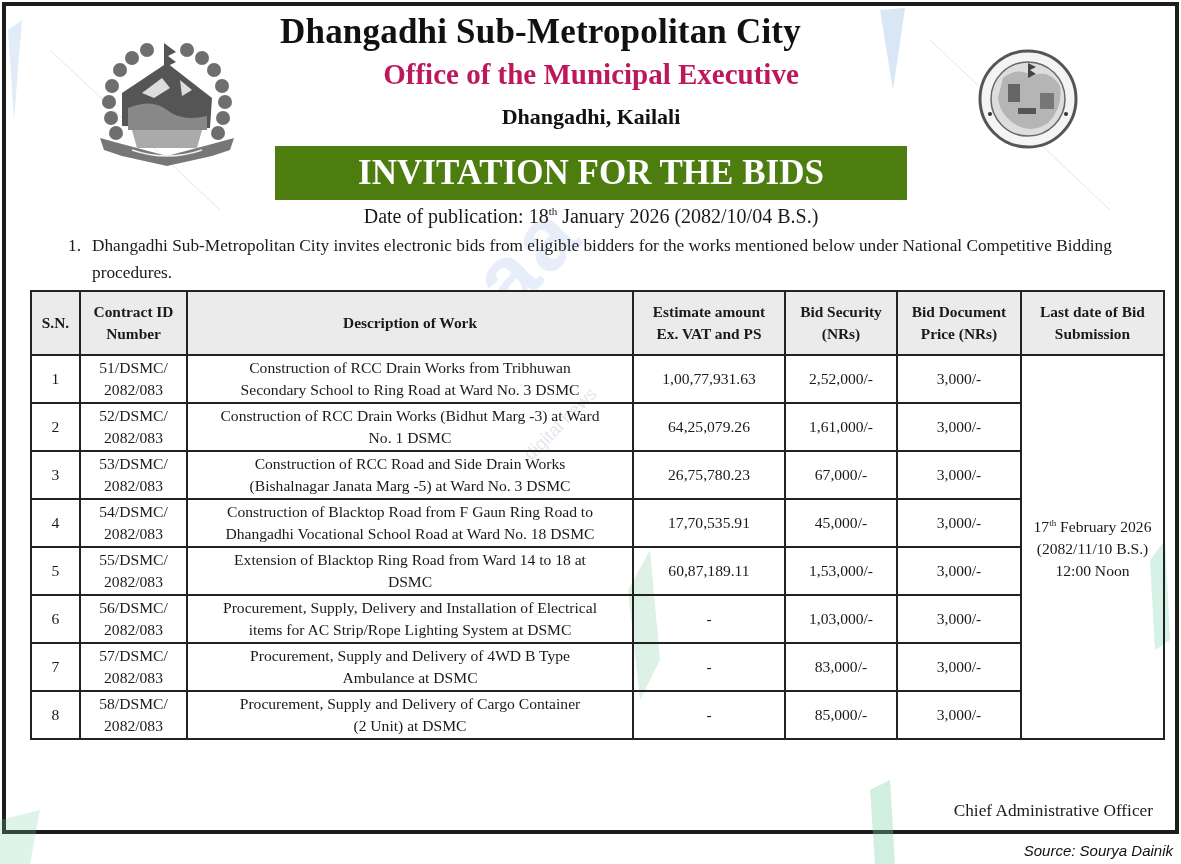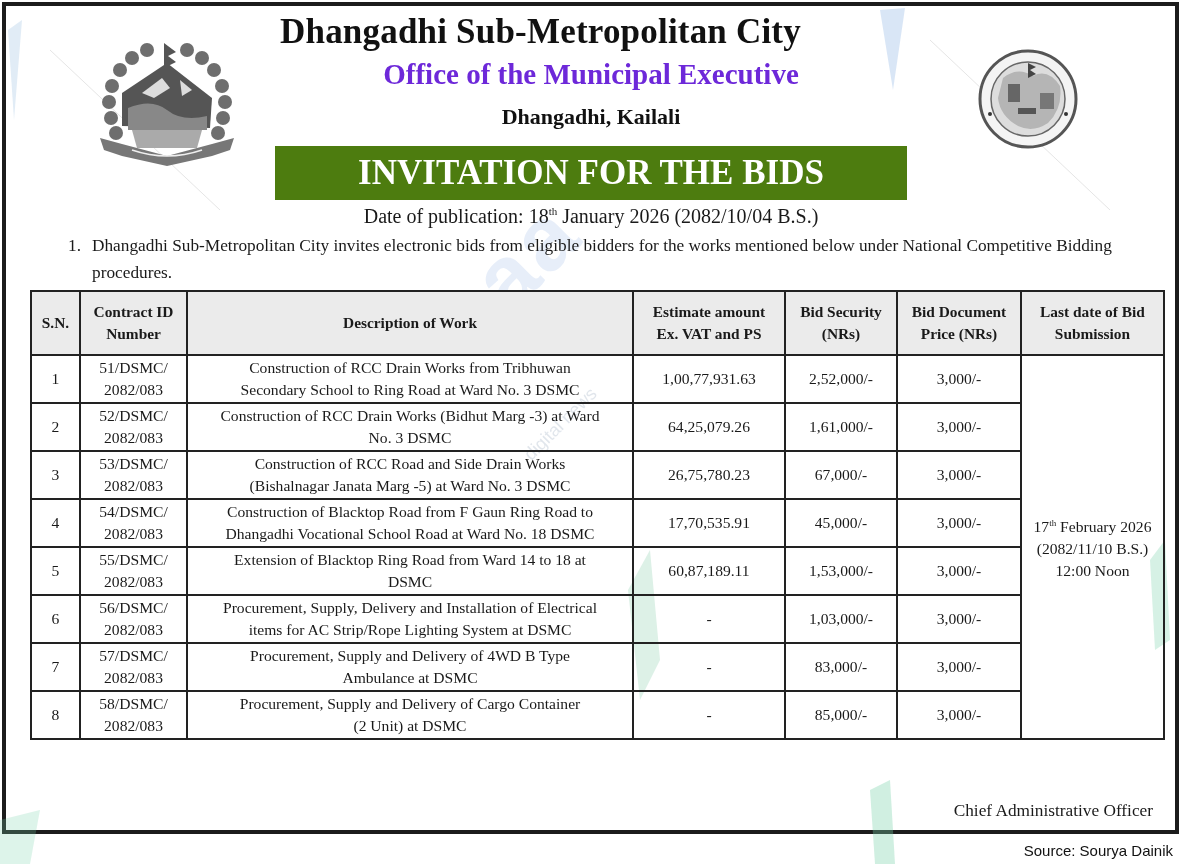--- a/index.html
+++ b/index.html
@@ -27,21 +27,21 @@
   
   .emblem-left { position: absolute; left: 92px; top: 38px; width: 150px; height: 132px; }
   .emblem-right { position: absolute; left: 978px; top: 48px; width: 100px; height: 102px; }
 
   .title-1 {
     position: absolute; left: 280px; top: 12px; width: 622px; 
     font-weight: bold; font-size: 35px; letter-spacing: 0.2px; color: #111;
   }
   .title-2 {
     position: absolute; left: 280px; top: 58px; width: 622px; text-align: center;
-    font-weight: bold; font-size: 29px; color: #6d28d9;
+    font-weight: bold; font-size: 29px; color: #be185d;
   }
   .title-3 {
     position: absolute; left: 280px; top: 104px; width: 622px; text-align: center;
     font-weight: bold; font-size: 22px; color: #111;
   }
   .banner {
     position: absolute; left: 275px; top: 146px; width: 632px; height: 54px; background: #4d7c0f;
     color: #fff; text-align: center; font-weight: bold; font-size: 35px; line-height: 54px;
   }
   .pubdate {
@@ -71,21 +71,21 @@
     position: absolute; left: 30px; top: 746px; width: 1135px; font-size: 17.3px; line-height: 27px;
   }
   .para2 .cont { padding-left: 18px; display: block; }
   .para2 a { color: #1a1a1a; text-decoration: underline; }
 
   .signature {
     position: absolute; right: 28px; top: 801px; font-size: 17.3px;
   }
   .source {
     position: absolute; right: 8px; top: 842px; font-family: "Liberation Sans", sans-serif;
-    font-size: 15px; color: #111; margin-left: 7px;
+    font-style: italic; font-size: 15px; color: #111; margin-left: 7px;
   }
 </style>
 </head>
 <body>
 
 <div class="frame"></div>
 
 <svg class="wm-streak" style="left:0;top:0" width="1181" height="864">
   <polygon points="8,30 22,20 14,120" fill="rgba(170,200,230,0.35)"></polygon>
   <polygon points="880,10 905,8 893,90" fill="rgba(170,200,235,0.45)"></polygon>
@@ -180,21 +180,21 @@
       <td>3,000/-</td>
       <td class="last" rowspan="8">
         <span>17</span><sup>th</sup><span> February 2026</span><br>
         <span>(2082/11/10 B.S.)</span><br>
         <span>12:00 Noon</span>
       </td>
     </tr>
     <tr>
       <td>2</td>
       <td><span>52/DSMC/</span><br><span>2082/083</span></td>
-      <td><span>Construction of RCC Drain Works (Bidhut Marg -3) at Ward</span><br><span>No. 3 DSMC</span></td>
+      <td><span>Construction of RCC Drain Works (Bidhut Marg -3) at Ward</span><br><span>No. 1 DSMC</span></td>
       <td>64,25,079.26</td>
       <td>1,61,000/-</td>
       <td>3,000/-</td>
     </tr>
     <tr>
       <td>3</td>
       <td><span>53/DSMC/</span><br><span>2082/083</span></td>
       <td><span>Construction of RCC Road and Side Drain Works</span><br><span>(Bishalnagar Janata Marg -5) at Ward No. 3 DSMC</span></td>
       <td>26,75,780.23</td>
       <td>67,000/-</td>

